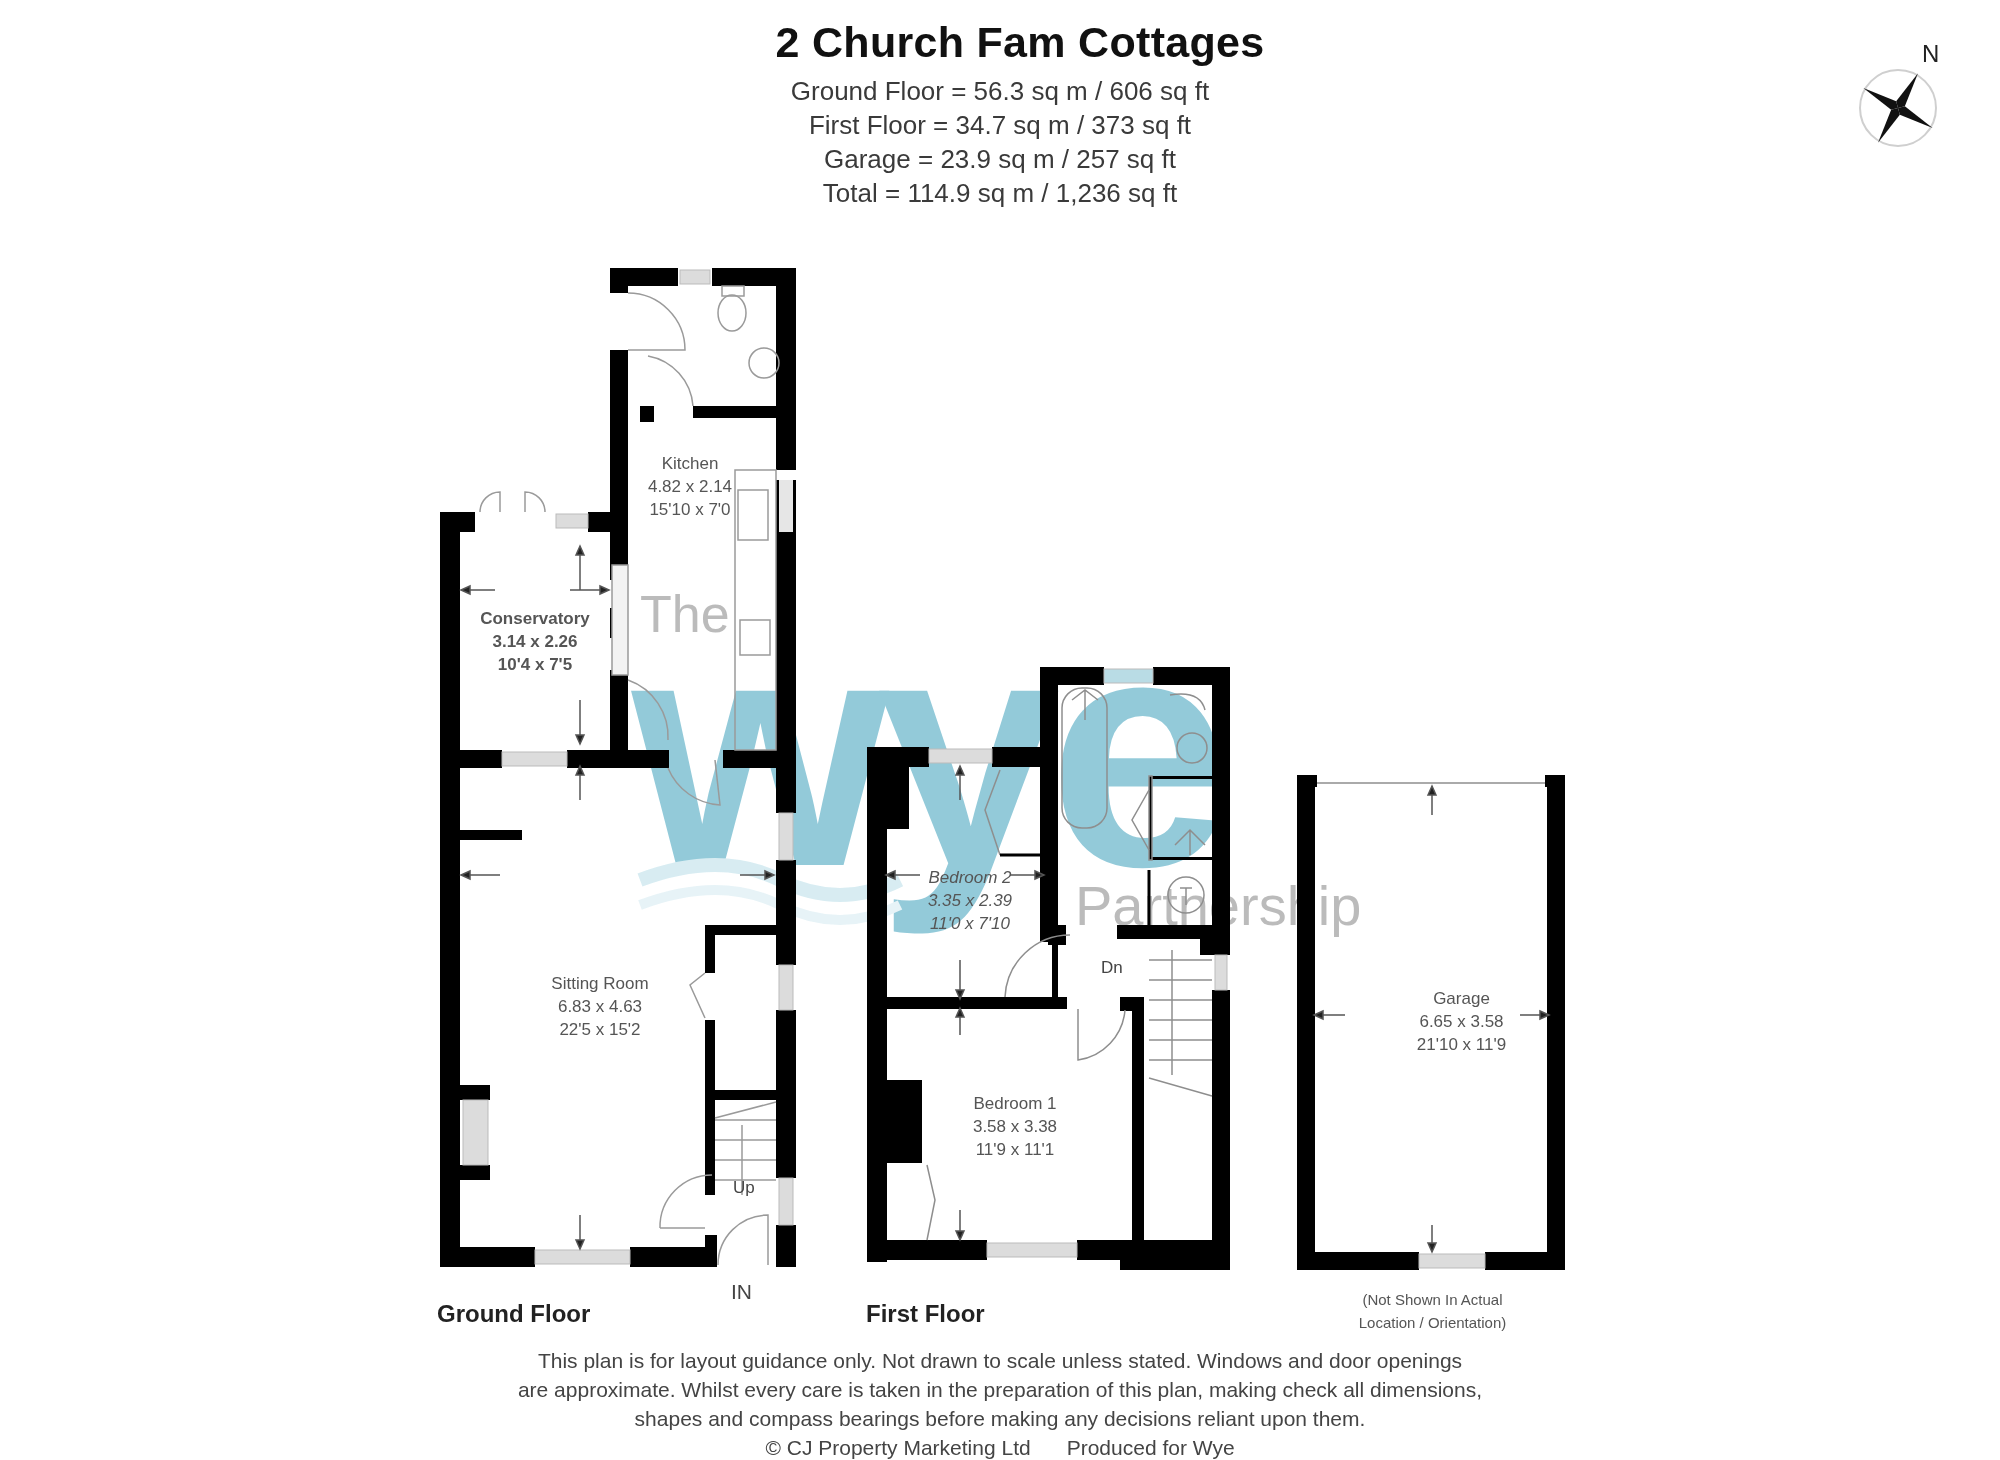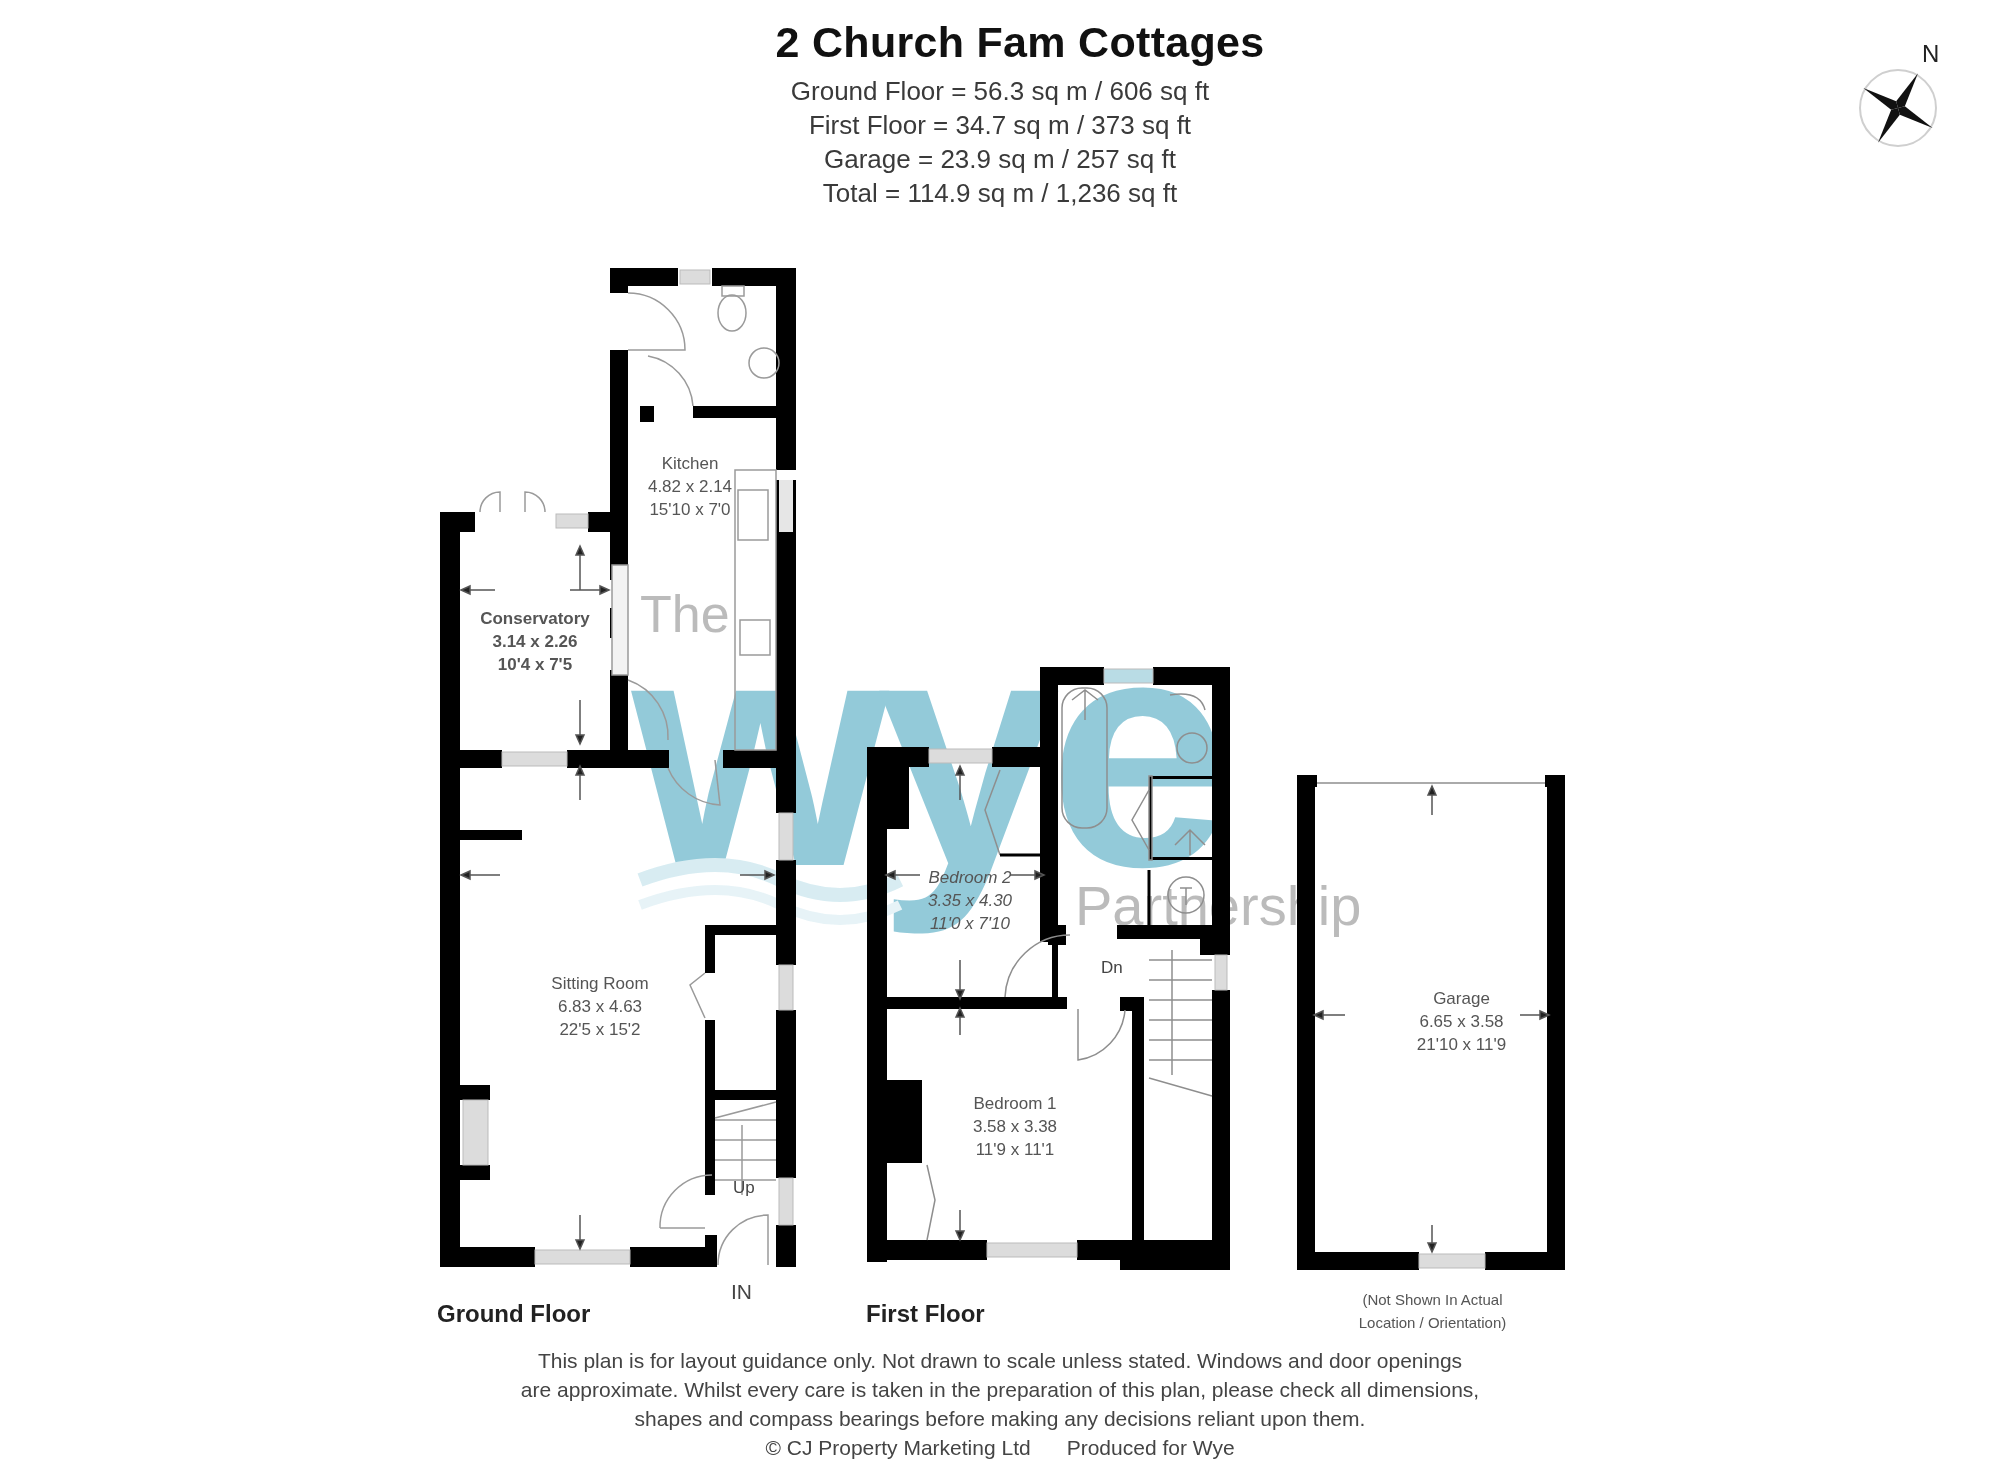--- a/index.html
+++ b/index.html
@@ -268,21 +268,21 @@
   <div>Sitting Room</div>
   <div>6.83 x 4.63</div>
   <div>22'5 x 15'2</div>
 </div>
 <div class="abs small-label" style="left:733px; top:1178px;">Up</div>
 <div class="abs small-label" style="left:731px; top:1280px; font-size:21px;">IN</div>
 <div class="abs floor-label" style="left:437px; top:1300px;">Ground Floor</div>
 
 <div class="abs room-label" style="left:900px; top:866px; width:140px;font-style:italic;">
   <div>Bedroom 2</div>
-  <div>3.35 x 4.30</div>
+  <div>3.35 x 2.39</div>
   <div>11'0 x 7'10</div>
 </div>
 <div class="abs room-label" style="left:945px; top:1092px; width:140px;">
   <div>Bedroom 1</div>
   <div>3.58 x 3.38</div>
   <div>11'9 x 11'1</div>
 </div>
 <div class="abs small-label" style="left:1101px; top:958px;">Dn</div>
 <div class="abs floor-label" style="left:866px; top:1300px;">First Floor</div>
 
@@ -291,18 +291,18 @@
   <div>6.65 x 3.58</div>
   <div>21'10 x 11'9</div>
 </div>
 <div class="abs note" style="left:1300px; top:1288px; width:265px;">
   <div>(Not Shown In Actual</div>
   <div>Location / Orientation)</div>
 </div>
 
 <div class="abs disclaimer">
   <div>This plan is for layout guidance only. Not drawn to scale unless stated. Windows and door openings</div>
-  <div>are approximate. Whilst every care is taken in the preparation of this plan, please check all dimensions,</div>
+  <div>are approximate. Whilst every care is taken in the preparation of this plan, making check all dimensions,</div>
   <div>shapes and compass bearings before making any decisions reliant upon them.</div>
   <div>
     <span>© CJ Property Marketing Ltd</span><span class="credit-gap"></span><span>Produced for Wye</span>
   </div>
 </div>
 
 </body></html>

